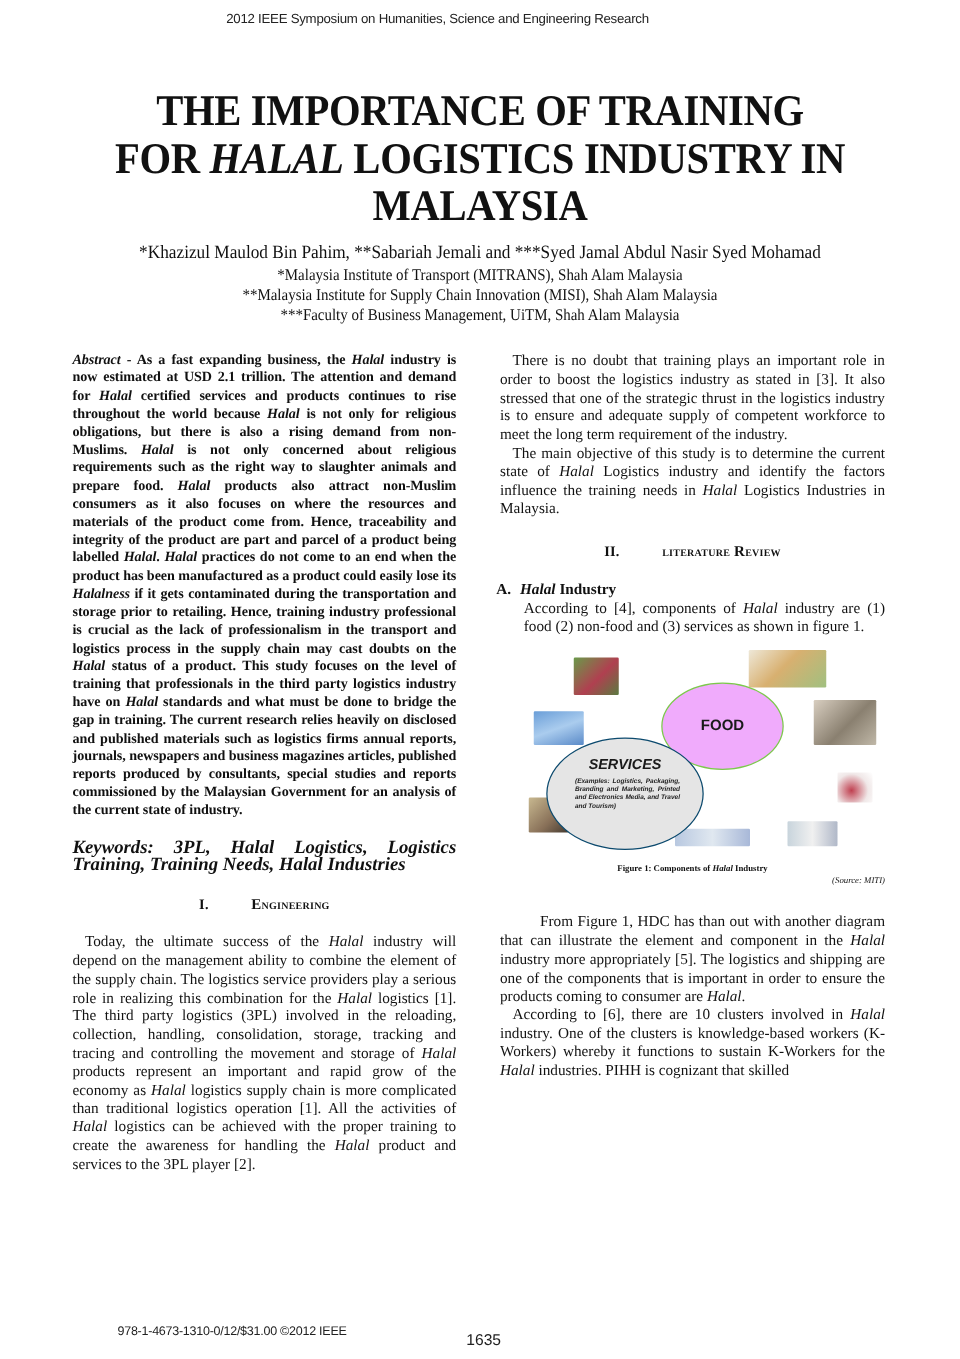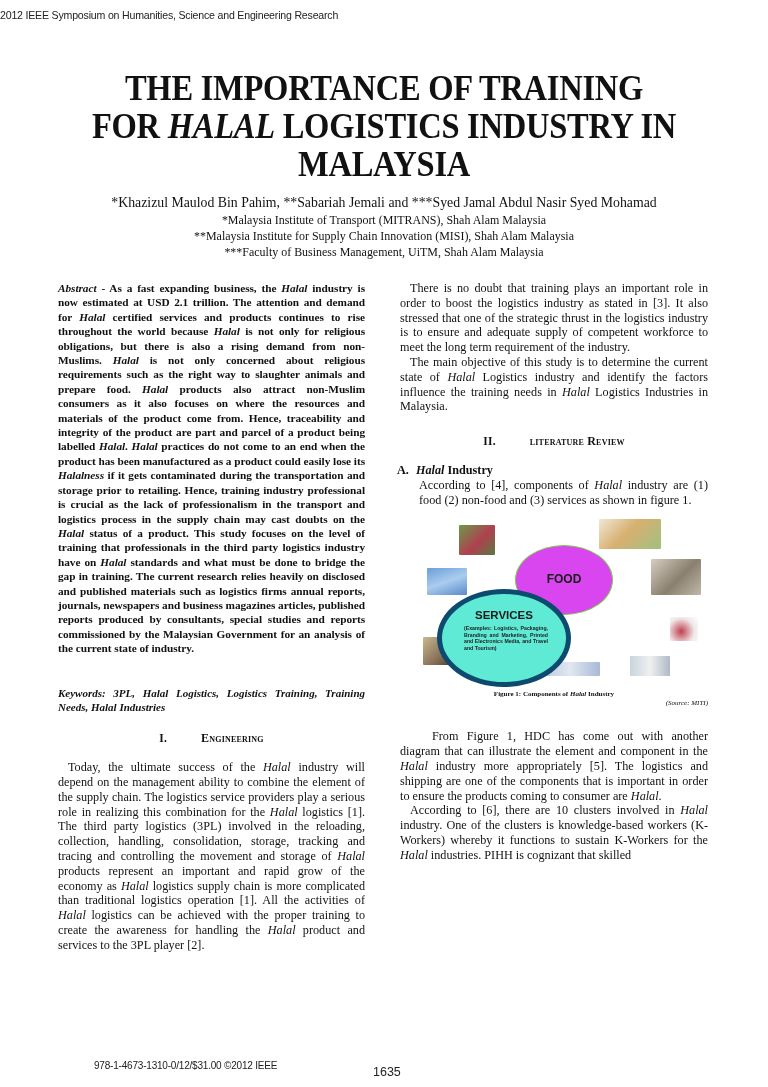--- a/index.html
+++ b/index.html
@@ -1,48 +1,48 @@
 <!DOCTYPE html>
 <html><head>
 <meta charset="utf-8">
 <style>
   html, body { margin: 0; padding: 0; background: #ffffff; }
   body { width: 768px; height: 1087px; position: relative; overflow: hidden; color: #111; }
   .serif { font-family: "Liberation Serif", "DejaVu Serif", serif; }
   .sans { font-family: "Liberation Sans", "DejaVu Sans", sans-serif; }
 
-  #running-header { position: absolute; top: 9px; left: 0; width: 700px; text-align: left; font-size: 10.6px; color: #222; letter-spacing: -0.2px; }
+  #running-header { position: absolute; top: 9px; left: 0; width: 700px; text-align: center; font-size: 10.6px; color: #222; letter-spacing: -0.2px; }
 
   #title { position: absolute; top: 70px; left: 60px; width: 648px; text-align: center; font-weight: bold; font-size: 35px; line-height: 38px; letter-spacing: -0.3px; margin: 0; transform: scaleX(0.93); transform-origin: center top; }
   #title .line { display: block; }
 
   #authors { position: absolute; top: 194px; left: 40px; width: 688px; text-align: center; font-size: 15px; line-height: 17px; transform: scaleX(0.92); transform-origin: center top; }
   .affil { display: block; font-size: 13px; line-height: 16px; }
   .author-line { display: block; margin-bottom: 1px; }
 
   .col { position: absolute; top: 281px; font-size: 12.2px; line-height: 14.8px; text-align: justify; }
   #left-col { left: 58px; width: 307px; }
   #right-col { left: 400px; width: 308px; }
 
   .abstract { font-weight: bold; font-size: 11.3px; line-height: 14.4px; letter-spacing: -0.05px; }
-  .keywords { font-weight: bold; font-style: italic; font-size: 11px; line-height: 14.4px; margin-top: 30px; }
+  .keywords { font-weight: bold; font-style: italic; font-size: 15px; line-height: 14.4px; margin-top: 15px; }
   .sec-head { text-align: center; font-weight: bold; font-size: 11.5px; margin: 17px 0 14px 0; letter-spacing: 0.2px; }
   .sec-head .num { display: inline-block; margin-right: 34px; }
   .sec-head .sc { font-variant: small-caps; font-size: 12px; }
   p { margin: 0; text-indent: 10px; }
 
   .subsec { margin-top: 14px; font-size: 12.2px; }
   .subsec-head { font-weight: bold; }
   .subsec-head .lbl { display: inline-block; width: 19px; margin-left: -3px; }
   .subsec-body { margin-left: 19px; text-align: justify; }
 
   #figure { position: relative; width: 308px; height: 170px; margin-top: 10px; }
   .ellipse { position: absolute; border-radius: 50%; }
-  #ell-food { left: 115px; top: 28px; width: 96px; height: 68px; background: #d946ef; border: 1px solid #7cc84c; }
-  #ell-services { left: 37px; top: 72px; width: 124px; height: 88px; background: #5eead4; border: 5px solid #0c4a6e; }
+  #ell-food { left: 129px; top: 28px; width: 96px; height: 68px; background: #f0abfc; border: 1px solid #7cc84c; }
+  #ell-services { left: 37px; top: 72px; width: 124px; height: 88px; background: #e5e5e5; border: 1px solid #0c4a6e; font-style: italic; }
   #ell-nonfood { left: 150px; top: 70px; width: 116px; height: 84px; background: #3f8ff0; border: 1px solid #2a66c0; }
   .ell-title { position: absolute; font-family: "Liberation Sans", "DejaVu Sans", sans-serif; font-weight: bold; color: #1a1a1a; text-align: center; }
   .ell-sub { position: absolute; font-family: "Liberation Sans", "DejaVu Sans", sans-serif; font-weight: bold; color: #222; font-size: 5.2px; line-height: 6.4px; }
   .thumb { position: absolute; border-radius: 1px; }
 
   .fig-caption { text-align: center; font-size: 7px; font-weight: bold; margin-top: 3px; line-height: 9px; }
   .fig-source { text-align: right; font-size: 7px; font-style: italic; line-height: 9px; }
 
   .after-fig { margin-top: 21px; }
   .after-fig p.big { text-indent: 32px; }
@@ -111,19 +111,19 @@
     </div>
     <div class="ellipse" id="ell-services">
       <span class="ell-title" style="left:0;width:100%;top:14px;font-size:11.5px;">SERVICES</span>
       <span class="ell-sub" style="left:22px;top:31px;width:84px;">(Examples: Logistics, Packaging, Branding and Marketing, Printed and Electronics Media, and Travel and Tourism)</span>
     </div>
   </div>
   <div class="fig-caption"><span>Figure 1: Components of </span><i>Halal</i><span> Industry</span></div>
   <div class="fig-source">(Source: MITI)</div>
 
   <div class="after-fig">
-    <p class="big segs"><span>From Figure 1, HDC has come out with another diagram that can illustrate the element and component in the </span><i>Halal</i><span> industry more appropriately [5]. The logistics and shipping are one of the components that is important in order to ensure the products coming to consumer are </span><i>Halal</i><span>.</span></p>
+    <p class="big segs"><span>From Figure 1, HDC has than out with another diagram that can illustrate the element and component in the </span><i>Halal</i><span> industry more appropriately [5]. The logistics and shipping are one of the components that is important in order to ensure the products coming to consumer are </span><i>Halal</i><span>.</span></p>
     <p class="segs"><span>According to [6], there are 10 clusters involved in </span><i>Halal</i><span> industry. One of the clusters is knowledge-based workers (K-Workers) whereby it functions to sustain K-Workers for the </span><i>Halal</i><span> industries. PIHH is cognizant that skilled</span></p>
   </div>
 </div>
 
 <div id="footer-left" class="sans">978-1-4673-1310-0/12/$31.00 ©2012 IEEE</div>
 <div id="footer-page" class="sans">1635</div>
 
 </body></html>

